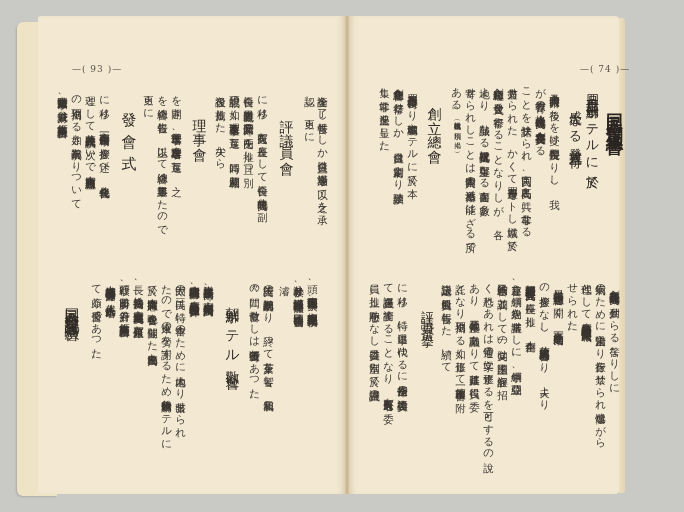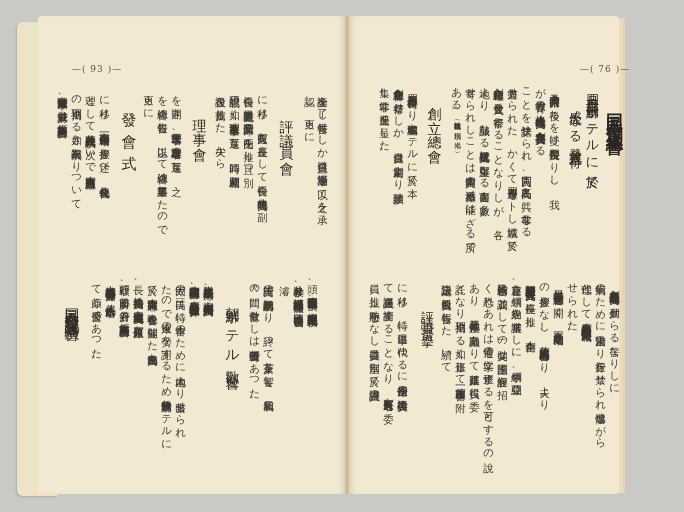--- a/index.html
+++ b/index.html
@@ -94,21 +94,21 @@
   <div class="vtext col" style="left:132px;top:277px;">長、松寺法務局長、安藤京城鐵道局長、有賀殖産銀</div>
   <div class="vtext col" style="left:118px;top:277px;">行頭取、前田少將、谷府尹、釘本商業會議所會頭、</div>
   <div class="vtext col" style="left:104px;top:277px;">赤木京城師範學校長等各方面の代表人士八十餘名に</div>
   <div class="vtext col" style="left:90px;top:277px;">て頗る盛會であつた。</div>
   <div class="vtext hdr2" style="left:62px;top:296px;font-size:15px;letter-spacing:2px;">同民會發會記念講演會</div>
 
   <div class="gutter"></div>
 
   <div class="page page-right"></div>
   <div class="right-edge"></div>
-  <div class="folio folio-right">—( 76 )—</div>
+  <div class="folio folio-right">—( 74 )—</div>
 
   <div class="vtext big" style="left:604px;top:100px;">同民會創立總會</div>
   <div class="vtext sub" style="left:583px;top:84px;">四月十五日朝鮮ホテルに於て</div>
   <div class="vtext sub" style="left:566px;top:100px;">盛大なる發會式擧行</div>
 
   <div class="vtext col" style="left:548px;top:86px;">乃木大將雨大齋の後ちを受け學習院長たりし、我</div>
   <div class="vtext col" style="left:534px;top:80px;">が教育界の人格者北條時敬氏は本會創立委員長たる</div>
   <div class="vtext col" style="left:520px;top:80px;">ことを快諾せられ、宮岡氏、高島氏と共に非常なる</div>
   <div class="vtext col" style="left:506px;top:80px;">盡力せられた、かくて四月十五日をトし京城に於て</div>
   <div class="vtext col" style="left:492px;top:80px;">創立總會竝に發會式を擧行することゝなりしが、各</div>

